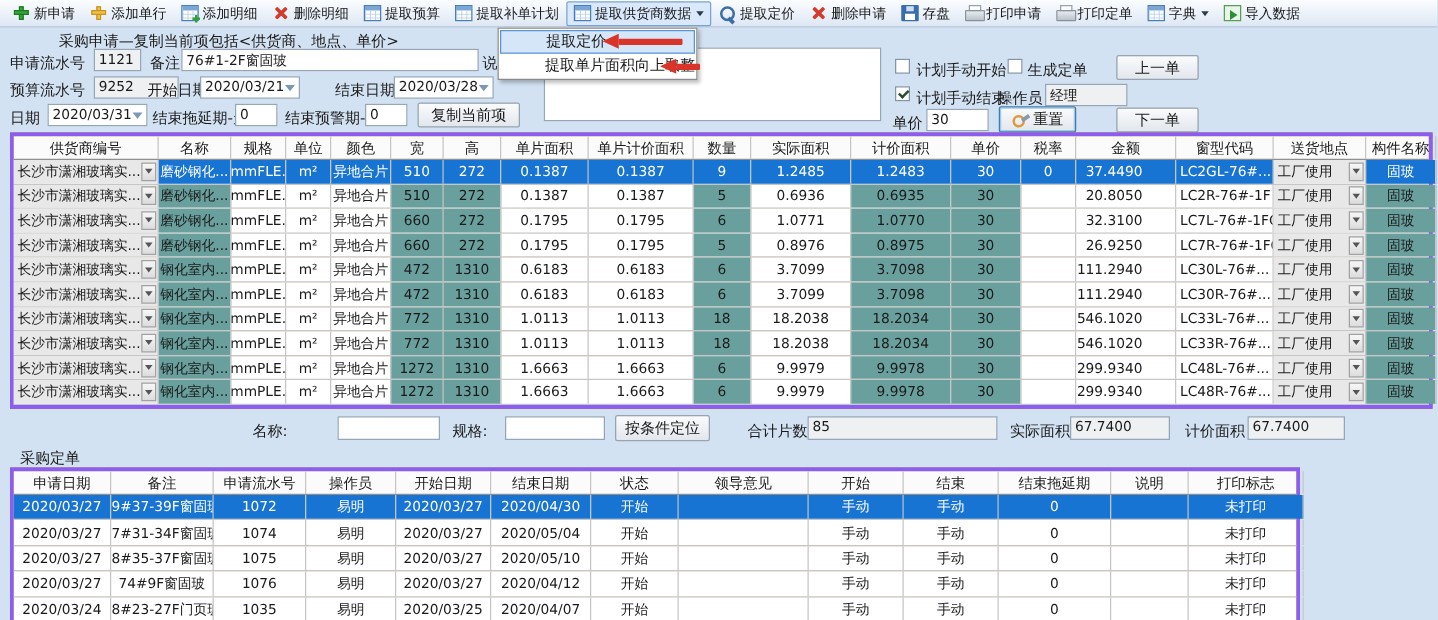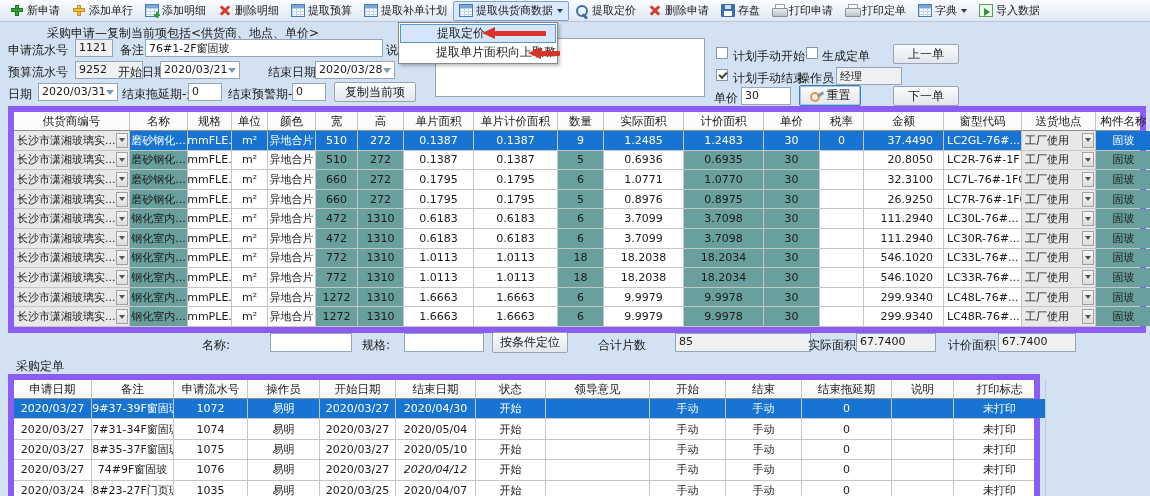--- a/index.html
+++ b/index.html
@@ -53,28 +53,28 @@
   .fin.ro{background:#eef0f2}
   .datebox{position:absolute;border:1px solid #94a6ba;background:#fff;font-size:11px;padding:1px 14px 1px 3px;white-space:nowrap}
   .datebox::after{content:"";position:absolute;right:3px;top:6px;border-left:4px solid transparent;border-right:4px solid transparent;border-top:5px solid #7c98b6}
   .btn{position:absolute;display:flex;align-items:center;justify-content:center;font-size:12px;
     background:linear-gradient(#fafbfc,#e2e7ed);border:1px solid #9aa4b0;border-radius:2px;white-space:nowrap;cursor:default}
   .btn.focus{border:1px solid #3c7fb1;box-shadow:0 0 0 1px #9ec7e8 inset}
   .cb{position:absolute;width:12px;height:12px;background:#fff;border:1px solid #8395a8}
   .cb.checked::after{content:"";position:absolute;left:2px;top:2px;width:6px;height:3px;border-left:2px solid #2d4a2f;border-bottom:2px solid #2d4a2f;transform:rotate(-45deg)}
 
   
-  .grid{position:absolute;background:#a16207;border:6px solid #8b5cf6}
+  .grid{position:absolute;background:#a16207;border:3px solid #8b5cf6}
   .g-row{display:flex;border-bottom:1px solid #c6c6c6;background:#fff}
   #grid1 .g-row{height:19.6px} #grid2 .g-row{height:20.4px}
   .g-row.g-head{background:#fbfbfb;border-bottom:1px solid #8f8f8f}
   #grid1 .g-row.g-head,#grid2 .g-row.g-head{height:19px}
   .g-c{display:flex;align-items:center;justify-content:center;border-right:1px solid #c6c6c6;overflow:hidden;white-space:nowrap;flex:none;height:100%}
   .g-c.al{justify-content:flex-start;padding-left:3px}
-  .g-c.ar{justify-content:flex-end;padding-right:10px}
+  .g-c.ar{justify-content:flex-end;padding-right:26px}
   .g-c.teal{background:var(--teal)}
   .g-c.dd{background:#e8e8e8;justify-content:flex-start;padding:0 1px 0 3px}
   .g-c.dd .ddt{flex:1;overflow:hidden;white-space:nowrap}
   .ddbtn{flex:none;width:12px;height:15px;background:linear-gradient(#f7f7f7,#dcdcdc);border:1px solid #a2a2a2;display:flex;align-items:center;justify-content:center}
   .ddbtn i{display:block;width:0;height:0;border-left:3px solid transparent;border-right:3px solid transparent;border-top:4px solid #555}
   .g-row.sel .g-c:not(.dd){background:var(--sel);color:#fff}
   .g-h{font-size:11.5px}
 </style>
 </head>
 <body>
@@ -507,21 +507,21 @@
         <div class="g-c teal" style="width: 56px;">固玻</div>
       </div>
     </div>
 
   <div class="flabel" style="left:202px;top:337px">名称:</div>
   <div class="fin" style="left:270px;top:333px;width:82px;height:19px"></div>
   <div class="flabel" style="left:362px;top:337px">规格:</div>
   <div class="fin" style="left:404px;top:333px;width:80px;height:19px"></div>
   <div class="btn" style="left:492px;top:332px;width:76px;height:21px">按条件定位</div>
   <div class="flabel" style="left:598px;top:337px">合计片数</div>
-  <div class="fin ro" style="left:675px;top:333px;width:136px;height:19px">85</div>
+  <div class="fin ro" style="left:646px;top:333px;width:152px;height:19px">85</div>
   <div class="flabel" style="left:808px;top:337px">实际面积</div>
   <div class="fin ro" style="left:856px;top:333px;width:80px;height:19px">67.7400</div>
   <div class="flabel" style="left:948px;top:337px">计价面积</div>
   <div class="fin ro" style="left:998px;top:333px;width:78px;height:19px">67.7400</div>
 
   <div class="flabel" style="left:16px;top:358px">采购定单</div>
   <div class="grid" id="grid2" style="left:8px;top:374px;width:1032px">
       <div class="g-row g-head">
         <div class="g-c g-h" style="width: 78px;">申请日期</div>
         <div class="g-c g-h" style="width: 82px;">备注</div>
@@ -581,21 +581,21 @@
         <div class="g-c" style="width: 90px;">0</div>
         <div class="g-c" style="width: 62px;"></div>
         <div class="g-c" style="width: 92px;">未打印</div>
       </div>
       <div class="g-row">
         <div class="g-c" style="width: 78px;">2020/03/27</div>
         <div class="g-c" style="width: 82px;">74#9F窗固玻</div>
         <div class="g-c" style="width: 74px;">1076</div>
         <div class="g-c" style="width: 72px;">易明</div>
         <div class="g-c" style="width: 76px;">2020/03/27</div>
-        <div class="g-c" style="width: 80px; font-style: italic;">2020/04/12</div>
+        <div class="g-c" style="width: 80px;">2020/04/12</div>
         <div class="g-c" style="width: 70px;">开始</div>
         <div class="g-c" style="width: 104px;"></div>
         <div class="g-c" style="width: 76px;">手动</div>
         <div class="g-c" style="width: 76px;">手动</div>
         <div class="g-c" style="width: 90px;">0</div>
         <div class="g-c" style="width: 62px;"></div>
         <div class="g-c" style="width: 92px;">未打印</div>
       </div>
       <div class="g-row">
         <div class="g-c" style="width: 78px;">2020/03/24</div>

